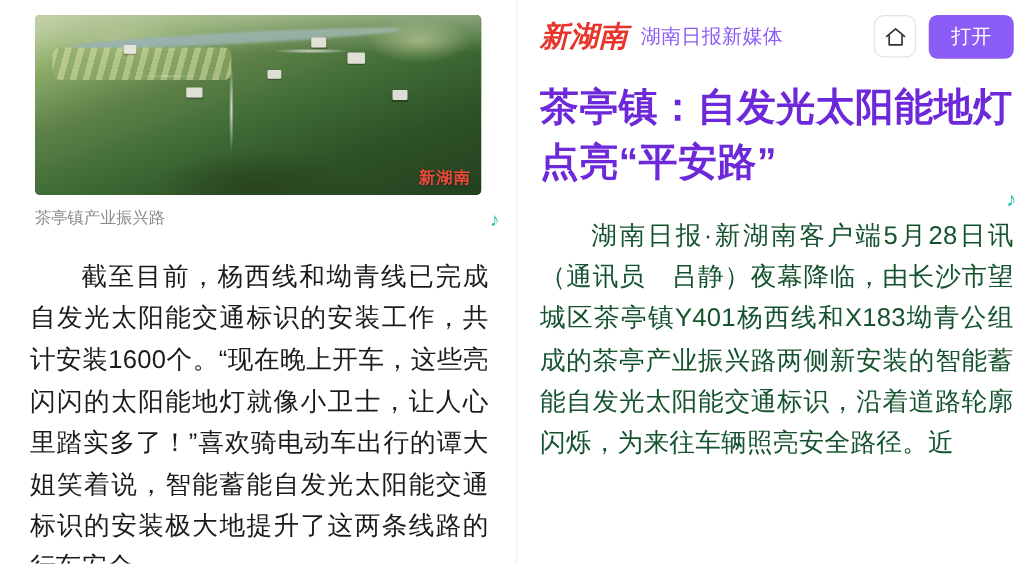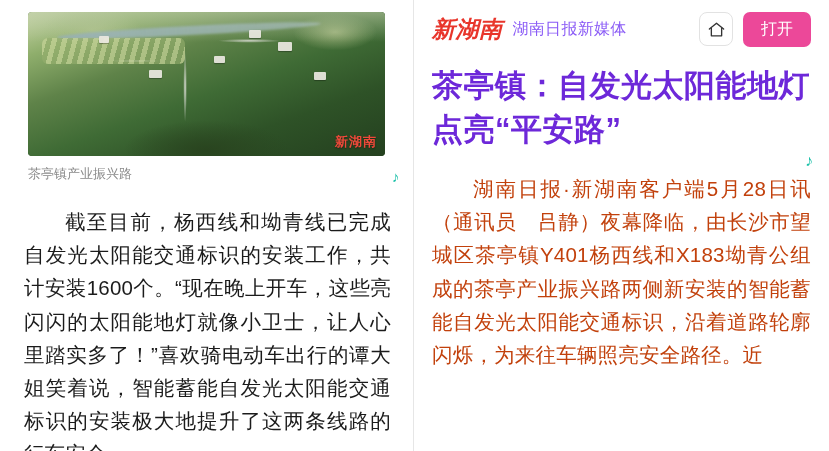--- a/index.html
+++ b/index.html
@@ -156,21 +156,21 @@
   .topbar-spacer { flex: 1; }
   .home-btn {
     width: 34px; height: 34px;
     border: 1px solid #e2e2e2;
     border-radius: 8px;
     display: flex; align-items: center; justify-content: center;
     background: #fff;
   }
   .home-btn svg { display: block; }
   .open-btn {
-    background: #ec4899;
+    background: #8b5cf6;
     color: #fff;
     font-size: 16px;
     padding: 7px 18px;
     border: none;
     border-radius: 7px;
     cursor: pointer;
     font-family: Liberation Serif, serif;
   }
 
   .headline {
@@ -201,21 +201,21 @@
     right: 16px;
     top: 152px;
     color: #19c0a8;
     font-size: 16px;
   }
 
   .right-body {
     margin-top: 20px;
     font-size: 20.5px;
     line-height: 1.62;
-    color: #c2410c;
+    color: #14532d;
     text-align: justify;
     letter-spacing: .2px;
   }
   .right-body .indent { text-indent: 2em; display: block; }
 </style>
 </head>
 <body>
 
 <div class="page">
 

